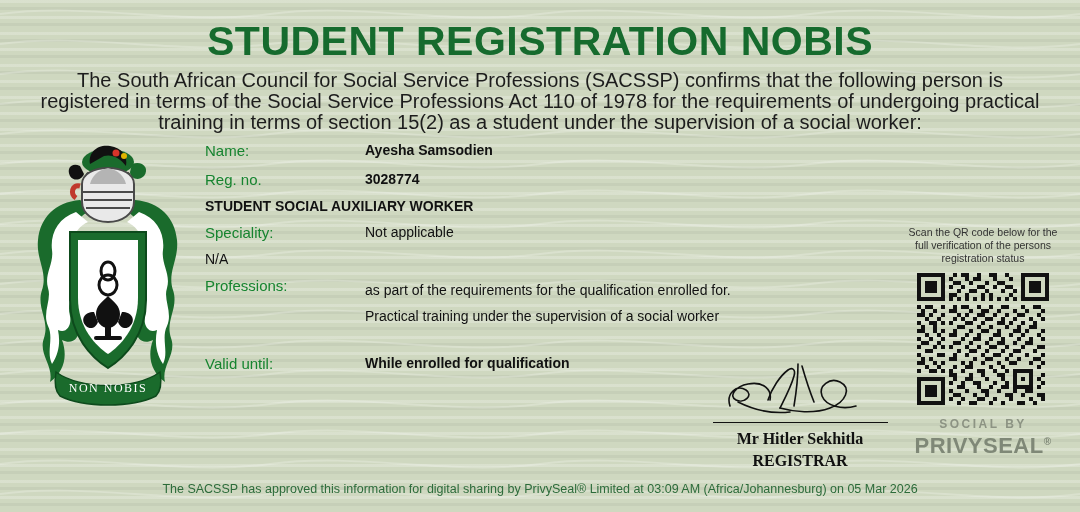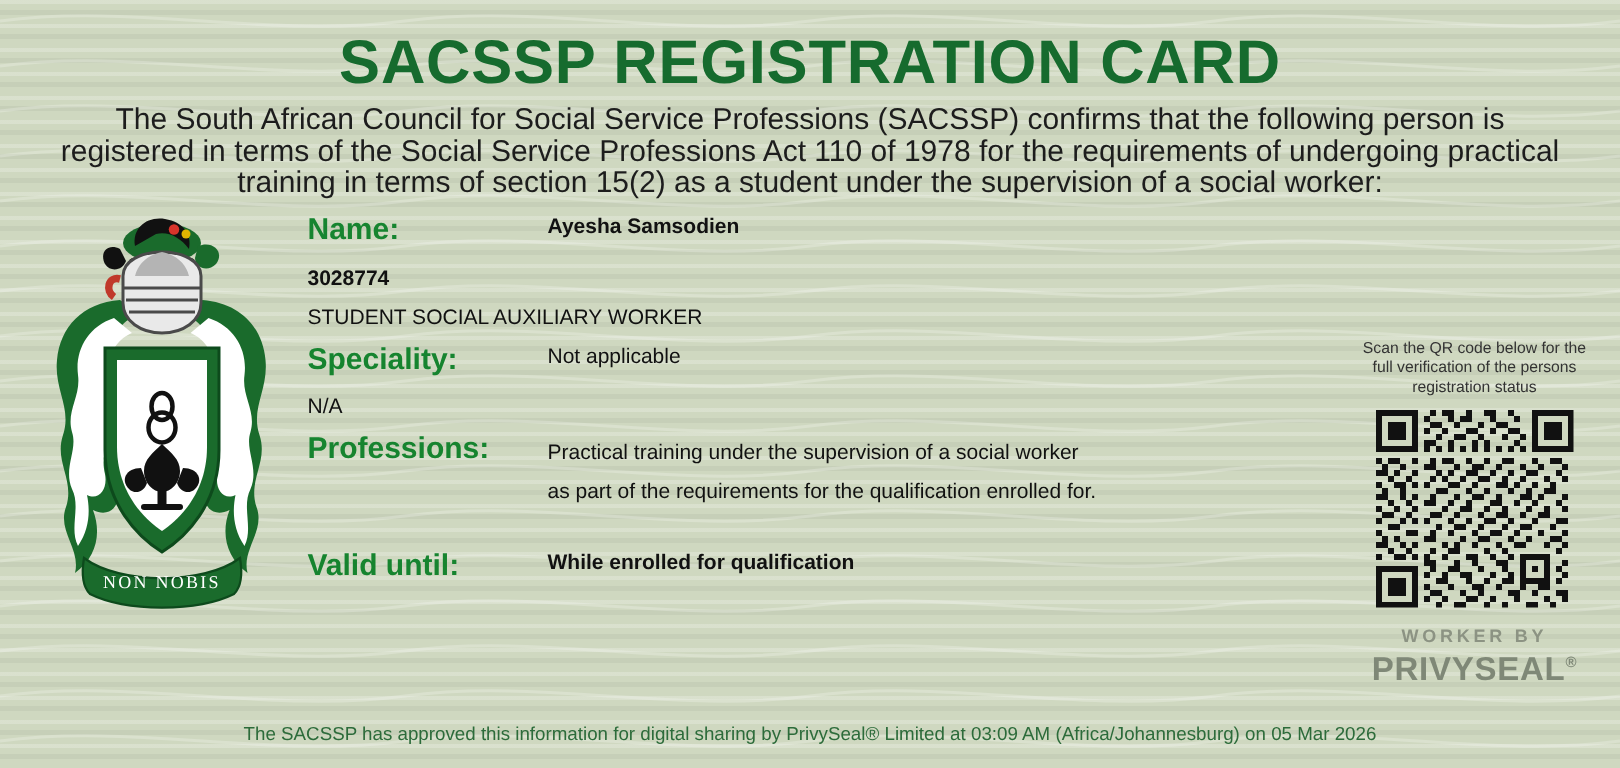--- a/index.html
+++ b/index.html
@@ -75,29 +75,29 @@
   }
   .row {
     display: flex;
     align-items: flex-start;
     margin-bottom: 10px;
   }
   .label {
     width: 160px;
     flex: 0 0 160px;
     color: #16842f;
-    font-size: 20px;
-    font-weight: bold;
+    font-size: 15px;
+    font-weight: normal;
   }
   .value {
     font-size: 14px;
     color: #111;
   }
   .value.bold { font-weight: bold; }
-  .value.caps { font-weight: normal; }
+  .value.caps { font-weight: bold; }
   .row.name { margin-bottom: 12px; }
   .row.restriction { margin-top: 6px; margin-bottom: 4px; }
   .restriction-text { line-height: 26px; }
   .row.valid { margin-top: 26px; }
 
   
   .qr-block {
     position: absolute;
     right: 22px;
     top: 206px;
@@ -192,21 +192,21 @@
       <path d="M0,314 C90,302 180,326 270,314 C360,302 450,326 540,314 C630,302 720,326 810,314 C900,302 990,326 1080,314"></path>
       <path d="M0,344 C90,332 180,356 270,344 C360,332 450,356 540,344 C630,332 720,356 810,344 C900,332 990,356 1080,344"></path>
       <path d="M0,374 C90,362 180,386 270,374 C360,362 450,386 540,374 C630,362 720,386 810,374 C900,362 990,386 1080,374"></path>
       <path d="M0,404 C90,392 180,416 270,404 C360,392 450,416 540,404 C630,392 720,416 810,404 C900,392 990,416 1080,404"></path>
       <path d="M0,434 C90,422 180,446 270,434 C360,422 450,446 540,434 C630,422 720,446 810,434 C900,422 990,446 1080,434"></path>
       <path d="M0,464 C90,452 180,476 270,464 C360,452 450,476 540,464 C630,452 720,476 810,464 C900,452 990,476 1080,464"></path>
       <path d="M0,494 C90,482 180,506 270,494 C360,482 450,506 540,494 C630,482 720,506 810,494 C900,482 990,506 1080,494"></path>
     </g>
   </svg>
 
-  <div class="title">SACSSP REGISTRATION CARD</div>
+  <div class="title">STUDENT REGISTRATION NOBIS</div>
 
   <div class="intro">The South African Council for Social Service Professions (SACSSP) confirms that the following person is registered in terms of the Social Service Professions Act 110 of 1978 for the requirements of undergoing practical training in terms of section 15(2) as a student under the supervision of a social worker:</div>
 
   <div class="crest">
     <svg width="175" height="270" viewBox="0 0 175 270">
 
       <g fill="#1a6b2c">
         <path d="M60,60 C35,62 20,78 18,100 C16,120 28,132 22,150 C16,168 30,180 24,198 C18,214 34,226 30,242 C44,232 48,216 42,200 C54,206 62,196 58,182 C50,164 64,156 58,140 C52,124 64,112 58,98 C52,84 62,72 74,70 Z"></path>
         <path d="M115,60 C140,62 155,78 157,100 C159,120 147,132 153,150 C159,168 145,180 151,198 C157,214 141,226 145,242 C131,232 127,216 133,200 C121,206 113,196 117,182 C125,164 111,156 117,140 C123,124 111,112 117,98 C123,84 113,72 101,70 Z"></path>
       </g>
@@ -255,37 +255,38 @@
       </g>
     </svg>
   </div>
 
   <div class="fields">
     <div class="row name">
       <div class="label">Name:</div>
       <div class="value bold">Ayesha Samsodien</div>
     </div>
     <div class="row">
+      <div class="label">Reg. no.</div>
       <div class="value bold">3028774</div>
     </div>
     <div class="row">
       <div class="value caps">STUDENT SOCIAL AUXILIARY WORKER</div>
     </div>
     <div class="row">
       <div class="label">Speciality:</div>
       <div class="value">Not applicable</div>
     </div>
     <div class="row">
       <div class="value">N/A</div>
     </div>
     <div class="row restriction">
       <div class="label">Professions:</div>
       <div class="value restriction-text">
+        <div>as part of the requirements for the qualification enrolled for.</div>
         <div>Practical training under the supervision of a social worker</div>
-        <div>as part of the requirements for the qualification enrolled for.</div>
       </div>
     </div>
     <div class="row valid">
       <div class="label">Valid until:</div>
       <div class="value bold">While enrolled for qualification</div>
     </div>
   </div>
 
   <div class="qr-block">
     <div class="qr-caption">Scan the QR code below for the full verification of the persons registration status</div>
@@ -545,20 +546,35 @@
           <rect x="31" y="31" width="1" height="1"></rect>
           <rect x="10" y="32" width="1" height="1"></rect>
             <rect x="13" y="32" width="2" height="1"></rect>
           <rect x="18" y="32" width="1" height="1"></rect>
             <rect x="21" y="32" width="1" height="1"></rect>
           <rect x="25" y="32" width="2" height="1"></rect>
             <rect x="29" y="32" width="1" height="1"></rect>
         </g>
       </svg>
     </div>
-    <div class="powered">WORKER BY</div>
+    <div class="powered">SOCIAL BY</div>
     <div class="privyseal"><span>PRIVYSEAL</span><sup>®</sup></div>
   </div>
 
+  <div class="signature">
+    <svg class="sig-svg" width="180" height="62" viewBox="0 0 180 62">
+      <g fill="none" stroke="#111" stroke-width="1.6" stroke-linecap="round">
+        <path d="M20,46 C16,34 26,24 36,30 C44,35 34,44 26,40 C18,36 26,26 38,24 C54,21 62,30 60,40"></path>
+        <path d="M58,40 C62,28 70,16 78,10 C82,7 86,9 84,16 C81,27 74,40 70,48"></path>
+        <path d="M88,4 C88,18 86,34 84,46"></path>
+        <path d="M92,6 C96,20 100,32 104,42"></path>
+        <path d="M70,48 C84,52 104,54 120,48 C136,42 142,28 130,22 C120,17 108,26 112,36 C116,46 132,50 146,46"></path>
+        <path d="M28,42 C44,50 62,54 80,52"></path>
+      </g>
+    </svg>
+    <div class="sig-line"></div>
+    <div class="sig-name">Mr Hitler Sekhitla</div>
+    <div class="sig-role">REGISTRAR</div>
+  </div>
 
   <div class="footer">The SACSSP has approved this information for digital sharing by PrivySeal® Limited at 03:09 AM (Africa/Johannesburg) on 05 Mar 2026</div>
 
 </div>
 
 </body></html>

